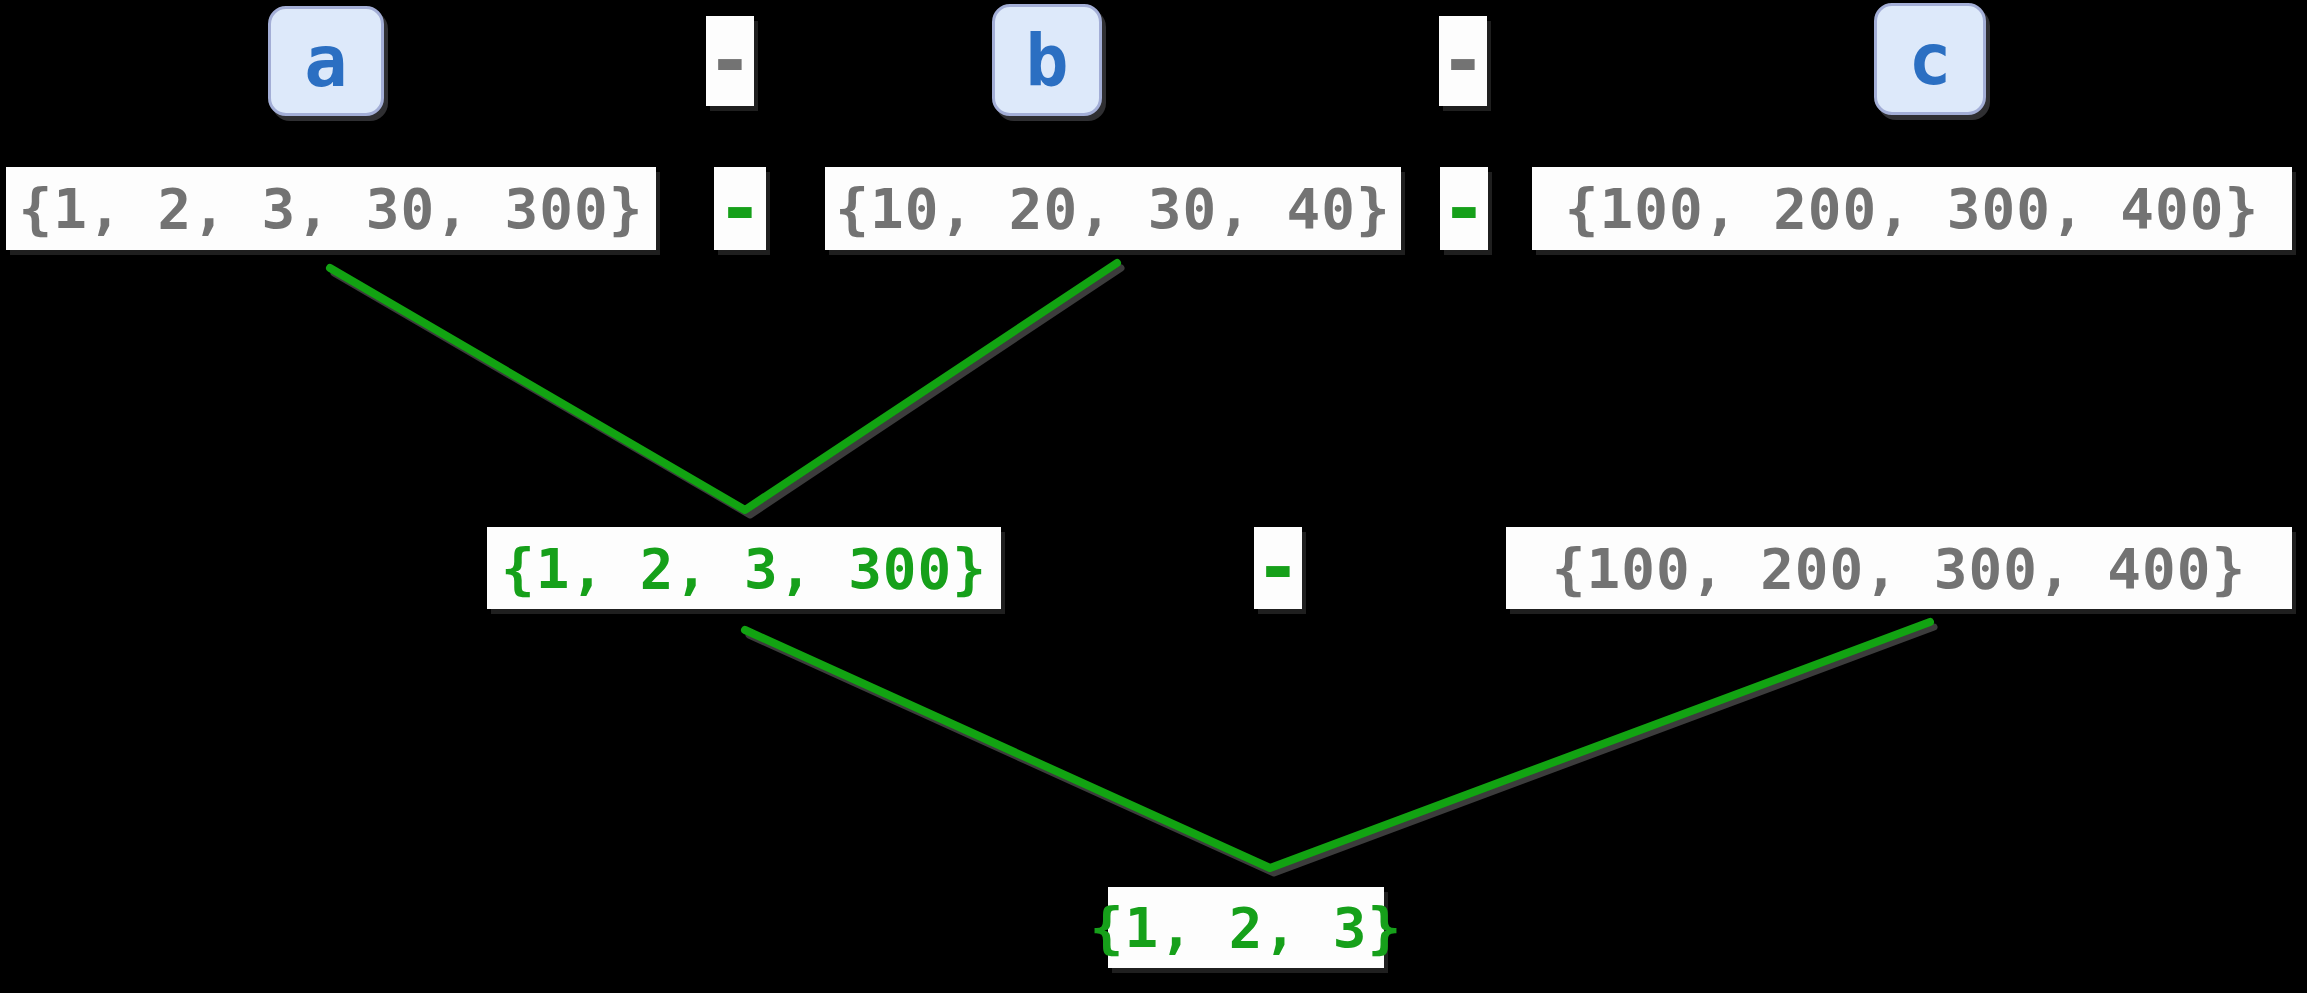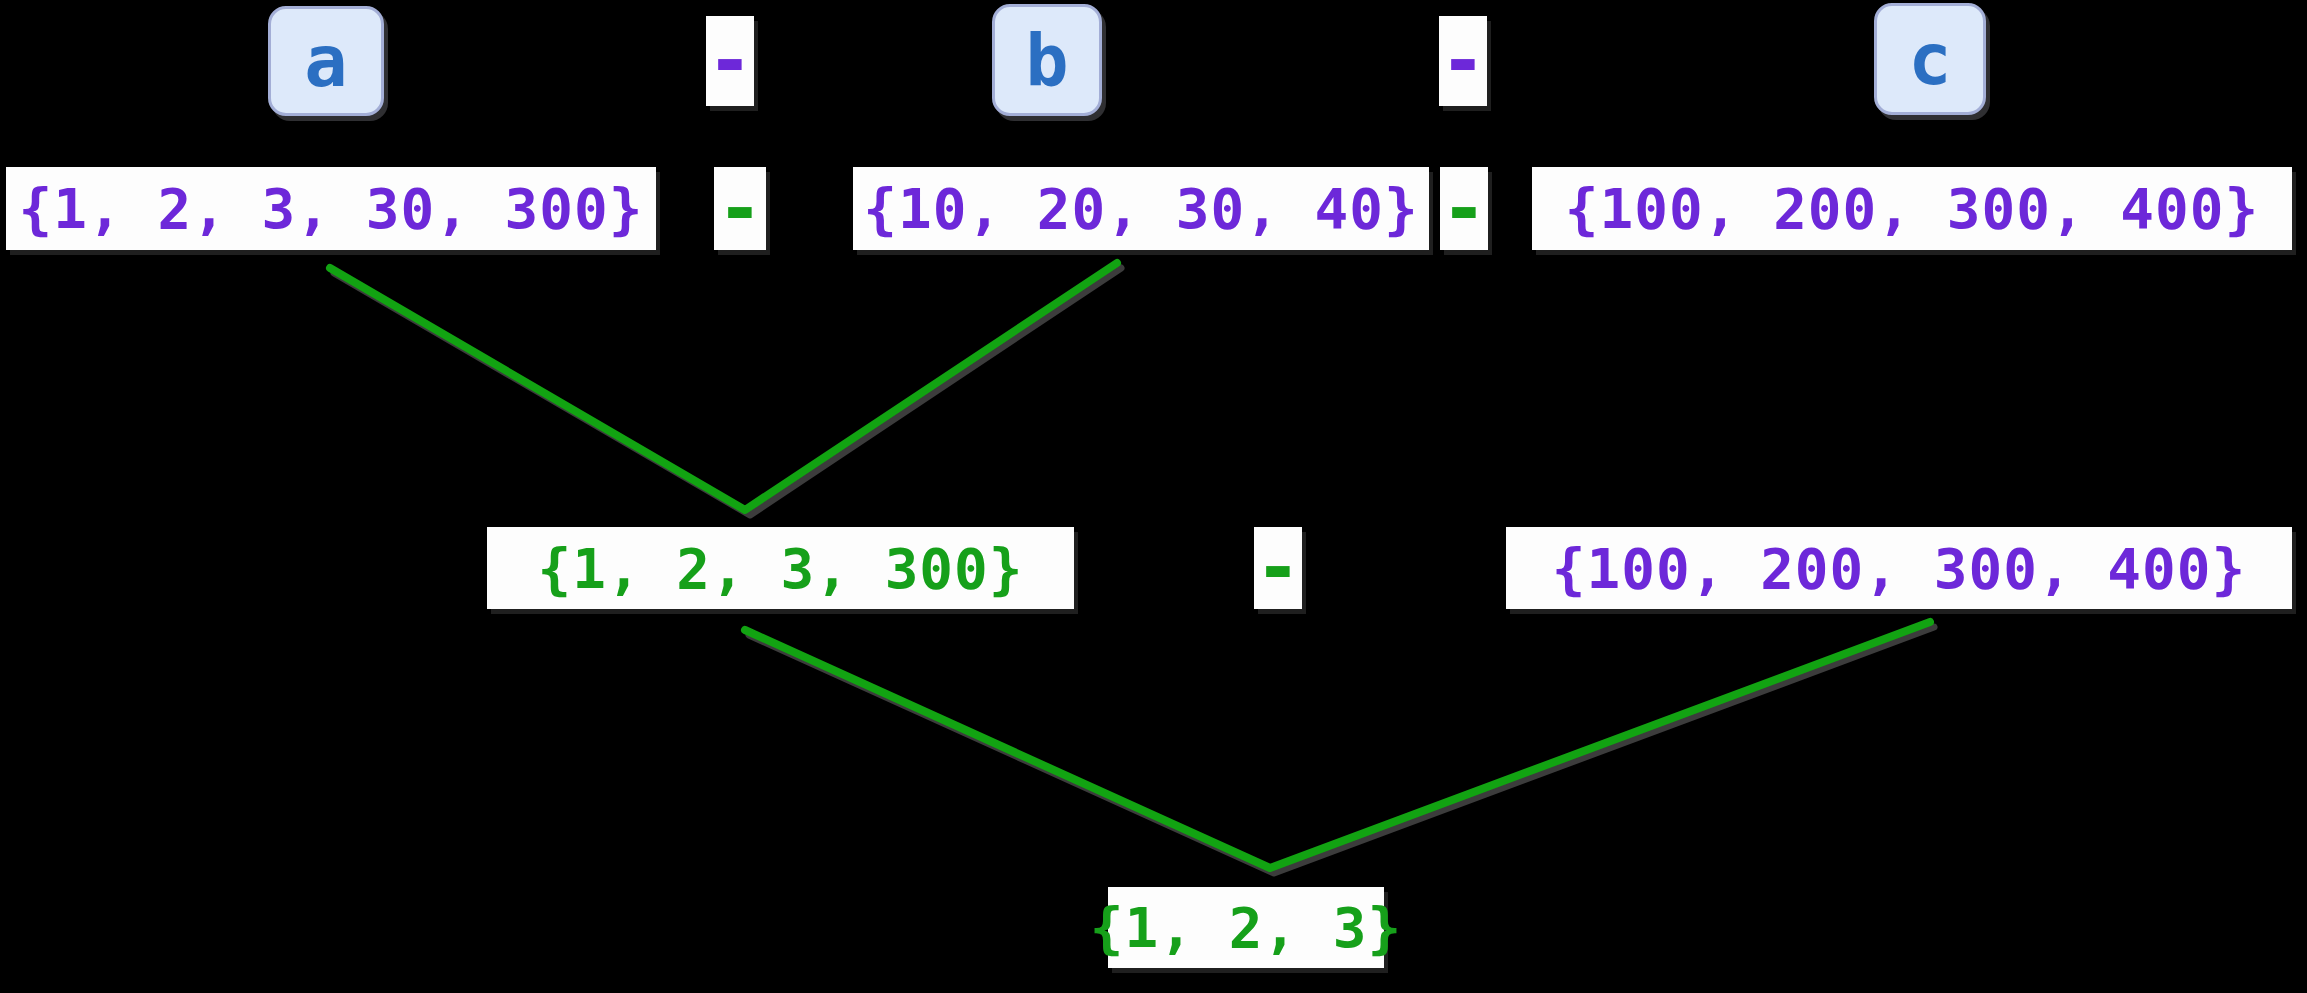--- a/index.html
+++ b/index.html
@@ -26,21 +26,21 @@
   
   .setbox {
     background: #fdfdfd;
     box-shadow: 4px 5px 0 rgba(110,110,110,0.28);
   }
   .set-text {
     font-size: 56px;
     font-weight: bold;
     letter-spacing: 1px;
   }
-  .blue-text  { color: #6d28d9; }
+  .blue-text  { color: #737373; }
   .green-text { color: #16a01a; }
   
   .varchip {
     background: #dde9fa;
     border: 3px solid #a3aed6;
     border-radius: 18px;
     box-shadow: 4px 5px 0 rgba(105,105,110,0.45);
   }
   .var-text {
     font-size: 72px;
@@ -97,33 +97,33 @@
   </div>
 
   <div class="node setbox" style="left:6px; top:167px; width:650px; height:83px;">
     <span class="set-text blue-text">{1, 2, 3, 30, 300}</span>
   </div>
 
   <div class="node setbox" style="left:714px; top:167px; width:52px; height:83px;">
     <span class="minus-text green-text">-</span>
   </div>
 
-  <div class="node setbox" style="left:825px; top:167px; width:576px; height:83px;margin-left:28px;">
+  <div class="node setbox" style="left:825px; top:167px; width:576px; height:83px;">
     <span class="set-text blue-text">{10, 20, 30, 40}</span>
   </div>
 
   <div class="node setbox" style="left:1440px; top:167px; width:48px; height:83px;">
     <span class="minus-text green-text">-</span>
   </div>
 
   <div class="node setbox" style="left:1532px; top:167px; width:760px; height:83px;">
     <span class="set-text blue-text">{100, 200, 300, 400}</span>
   </div>
 
-  <div class="node setbox" style="left:487px; top:527px; width:587px; height:82px;">
+  <div class="node setbox" style="left:487px; top:527px; width:514px; height:82px;">
     <span class="set-text green-text">{1, 2, 3, 300}</span>
   </div>
 
   <div class="node setbox" style="left:1254px; top:527px; width:48px; height:82px;">
     <span class="minus-text green-text">-</span>
   </div>
 
   <div class="node setbox" style="left:1506px; top:527px; width:786px; height:82px;">
     <span class="set-text blue-text">{100, 200, 300, 400}</span>
   </div>

